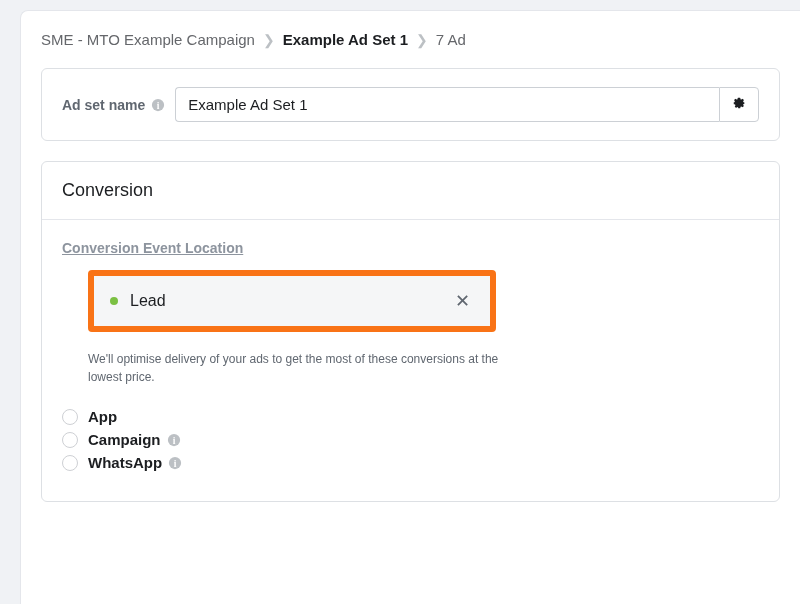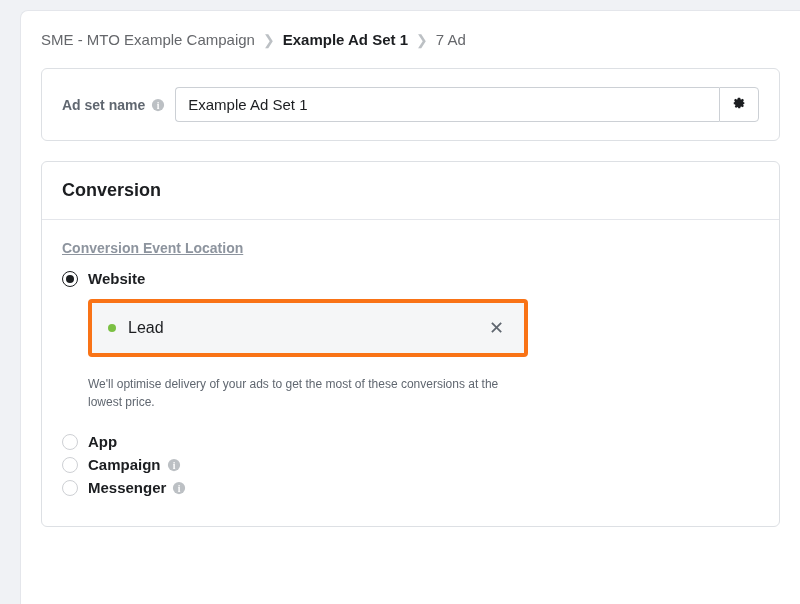--- a/index.html
+++ b/index.html
@@ -127,21 +127,21 @@
       justify-content: center;
       background: #fff;
       cursor: pointer;
     }
     .conversion-header {
       padding: 18px 20px;
       border-bottom: 1px solid #e4e6eb;
     }
     .section-title {
       font-size: 18px;
-      font-weight: 700;
+      font-weight: 400;
       color: #1c1e21;
     }
     .conversion-body {
       padding: 20px 20px 24px 20px;
     }
     .subsection-label {
       font-size: 14px;
       font-weight: 700;
       color: #8d949e;
       margin-bottom: 14px;
@@ -181,23 +181,23 @@
       display: flex;
       align-items: center;
       gap: 6px;
     }
     .indent-block {
       margin-left: 26px;
       margin-top: 12px;
     }
     .event-box {
       background: #f5f6f7;
-      border: 4px solid #f97316;
+      border: 6px solid #f97316;
       border-radius: 4px;
-      width: 440px;
+      width: 408px;
       padding: 14px 16px;
       display: flex;
       align-items: center;
       gap: 12px;
       margin-bottom: 18px;
     }
     .status-dot {
       width: 8px;
       height: 8px;
       border-radius: 50%;
@@ -265,26 +265,20 @@
       </div>
     </div>
 
     <div class="card">
       <div class="conversion-header">
         <div class="section-title">Conversion</div>
       </div>
       <div class="conversion-body">
         <div class="subsection-label">Conversion Event Location</div>
 
-        <div class="radio-option">
-          <div class="radio selected"></div>
-          <div class="radio-label">
-            <span>Website</span>
-          </div>
-        </div>
 
         <div class="indent-block">
           <div class="event-box">
             <div class="status-dot"></div>
             <div class="event-label">Lead</div>
             <div class="close-x">
               <span>✕</span>
             </div>
           </div>
           <div class="helper-text">We'll optimise delivery of your ads to get the most of these conversions at the lowest price.</div>
@@ -305,21 +299,21 @@
                 <svg viewBox="0 0 16 16" width="14" height="14">
                     <circle cx="8" cy="8" r="7" fill="#bcc0c4"></circle>
                     <text x="8" y="12" text-anchor="middle" font-size="11" font-weight="bold" fill="#fff" font-family="Georgia">i</text>
                   </svg>
               </span>
             </div>
           </div>
           <div class="radio-option">
             <div class="radio"></div>
             <div class="radio-label">
-              <span>Messenger</span>
+              <span>WhatsApp</span>
               <span class="info-icon">
                 <svg viewBox="0 0 16 16" width="14" height="14">
                     <circle cx="8" cy="8" r="7" fill="#bcc0c4"></circle>
                     <text x="8" y="12" text-anchor="middle" font-size="11" font-weight="bold" fill="#fff" font-family="Georgia">i</text>
                   </svg>
               </span>
             </div>
           </div>
         </div>
       </div>

